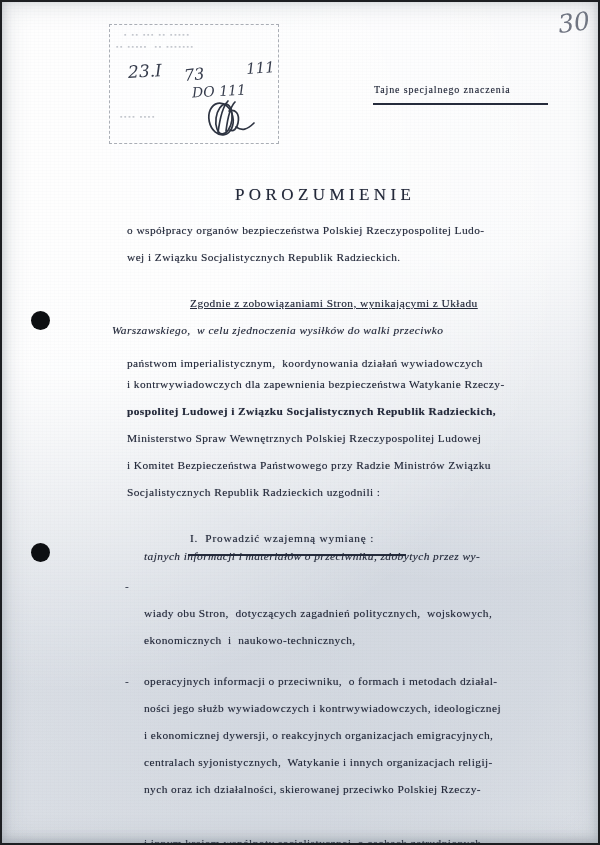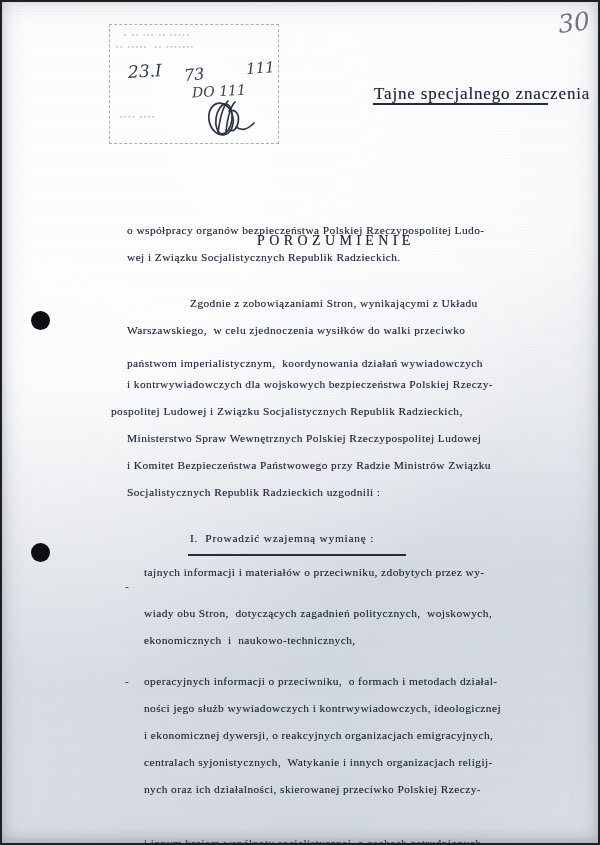--- a/index.html
+++ b/index.html
@@ -60,21 +60,21 @@
     font-size: 11.4px;
     letter-spacing: .45px;
     white-space: pre;
     text-shadow: 0 0 .7px rgba(35,41,58,.45);
   }
 
   
   #classification {
     left: 372px;
     top: 82px;
-    font-size: 17px;
+    font-size: 10px;
     letter-spacing: .85px;
   }
   #classification-rule {
     position: absolute;
     left: 371px;
     top: 101px;
     width: 175px;
     height: 2px;
     background: #262c3c;
   }
@@ -139,25 +139,24 @@
     height: 19px;
     border-radius: 50%;
     background: #0d0f12;
     left: 29px;
   }
   #hole-top    { top: 309px; }
   #hole-bottom { top: 541px; }
 
   
   #doc-title {
-    left: 255px;
+    left: 233px;
     top: 183px;
-    font-size: 14px;
+    font-size: 17px;
     letter-spacing: 4.4px;
-    margin-top: 48px;
   }
   .body-line { font-size: 11.4px; letter-spacing: .42px; }
 
   #heading-rule {
     position: absolute;
     left: 186px;
     top: 500px;
     width: 218px;
     height: 2px;
     background: #262c3c;
@@ -204,34 +203,34 @@
   <div id="classification-rule"></div>
 
   <div class="hole" id="hole-top"></div>
   <div class="hole" id="hole-bottom"></div>
 
   <div class="txt" id="doc-title">POROZUMIENIE</div>
 
   <div class="txt body-line" style="left:125px; top:222px;">o współpracy organów bezpieczeństwa Polskiej Rzeczypospolitej Ludo-</div>
   <div class="txt body-line" style="left:125px; top:249px;">wej i Związku Socjalistycznych Republik Radzieckich.</div>
 
-  <div class="txt body-line" style="left:188px; top:295px;">Zgodnie z zobowiązaniami Stron, wynikającymi z Układu</div>
-  <div class="txt body-line" style="left:125px; top:322px;">Warszawskiego,  w celu zjednoczenia wysiłków do walki przeciwko</div>
+  <div class="txt body-line" style="left:188px; top:295px;text-decoration:underline;">Zgodnie z zobowiązaniami Stron, wynikającymi z Układu</div>
+  <div class="txt body-line" style="left:110px; top:322px;font-style:italic;">Warszawskiego,  w celu zjednoczenia wysiłków do walki przeciwko</div>
   <div class="txt body-line" style="left:125px; top:349px;margin-top:6px;">państwom imperialistycznym,  koordynowania działań wywiadowczych</div>
-  <div class="txt body-line" style="left:125px; top:376px;">i kontrwywiadowczych dla wojskowych bezpieczeństwa Polskiej Rzeczy-</div>
-  <div class="txt body-line" style="left:109px; top:403px;">pospolitej Ludowej i Związku Socjalistycznych Republik Radzieckich,</div>
+  <div class="txt body-line" style="left:125px; top:376px;">i kontrwywiadowczych dla zapewnienia bezpieczeństwa Watykanie Rzeczy-</div>
+  <div class="txt body-line" style="left:125px; top:403px;font-weight:bold;">pospolitej Ludowej i Związku Socjalistycznych Republik Radzieckich,</div>
   <div class="txt body-line" style="left:125px; top:430px;font-family:Liberation Serif, serif;">Ministerstwo Spraw Wewnętrznych Polskiej Rzeczypospolitej Ludowej</div>
   <div class="txt body-line" style="left:125px; top:457px;">i Komitet Bezpieczeństwa Państwowego przy Radzie Ministrów Związku</div>
   <div class="txt body-line" style="left:125px; top:484px;">Socjalistycznych Republik Radzieckich uzgodnili :</div>
 
   <div class="txt body-line" style="left:188px; top:530px; letter-spacing:.75px;">I.  Prowadzić wzajemną wymianę :</div>
   <div id="heading-rule" style="top:552px;"></div>
 
   <div class="dash" style="left:123px; top:578px;">-</div>
-  <div class="txt body-line" style="left:142px; top:564px;">tajnych informacji i materiałów o przeciwniku, zdobytych przez wy-</div>
+  <div class="txt body-line" style="left:142px; top:548px;font-style:italic;">tajnych informacji i materiałów o przeciwniku, zdobytych przez wy-</div>
   <div class="txt body-line" style="left:142px; top:605px;">wiady obu Stron,  dotyczących zagadnień politycznych,  wojskowych,</div>
   <div class="txt body-line" style="left:142px; top:632px;">ekonomicznych  i  naukowo-technicznych,</div>
 
   <div class="dash" style="left:123px; top:673px;">-</div>
   <div class="txt body-line" style="left:142px; top:673px;">operacyjnych informacji o przeciwniku,  o formach i metodach działal-</div>
   <div class="txt body-line" style="left:142px; top:700px;">ności jego służb wywiadowczych i kontrwywiadowczych, ideologicznej</div>
   <div class="txt body-line" style="left:142px; top:727px;">i ekonomicznej dywersji, o reakcyjnych organizacjach emigracyjnych,</div>
   <div class="txt body-line" style="left:142px; top:754px;">centralach syjonistycznych,  Watykanie i innych organizacjach religij-</div>
   <div class="txt body-line" style="left:142px; top:781px;">nych oraz ich działalności, skierowanej przeciwko Polskiej Rzeczy-</div>
   <div class="txt body-line" style="left:142px; top:835px;">i innym krajom wspólnoty socjalistycznej, o osobach zatrudnionych</div>

